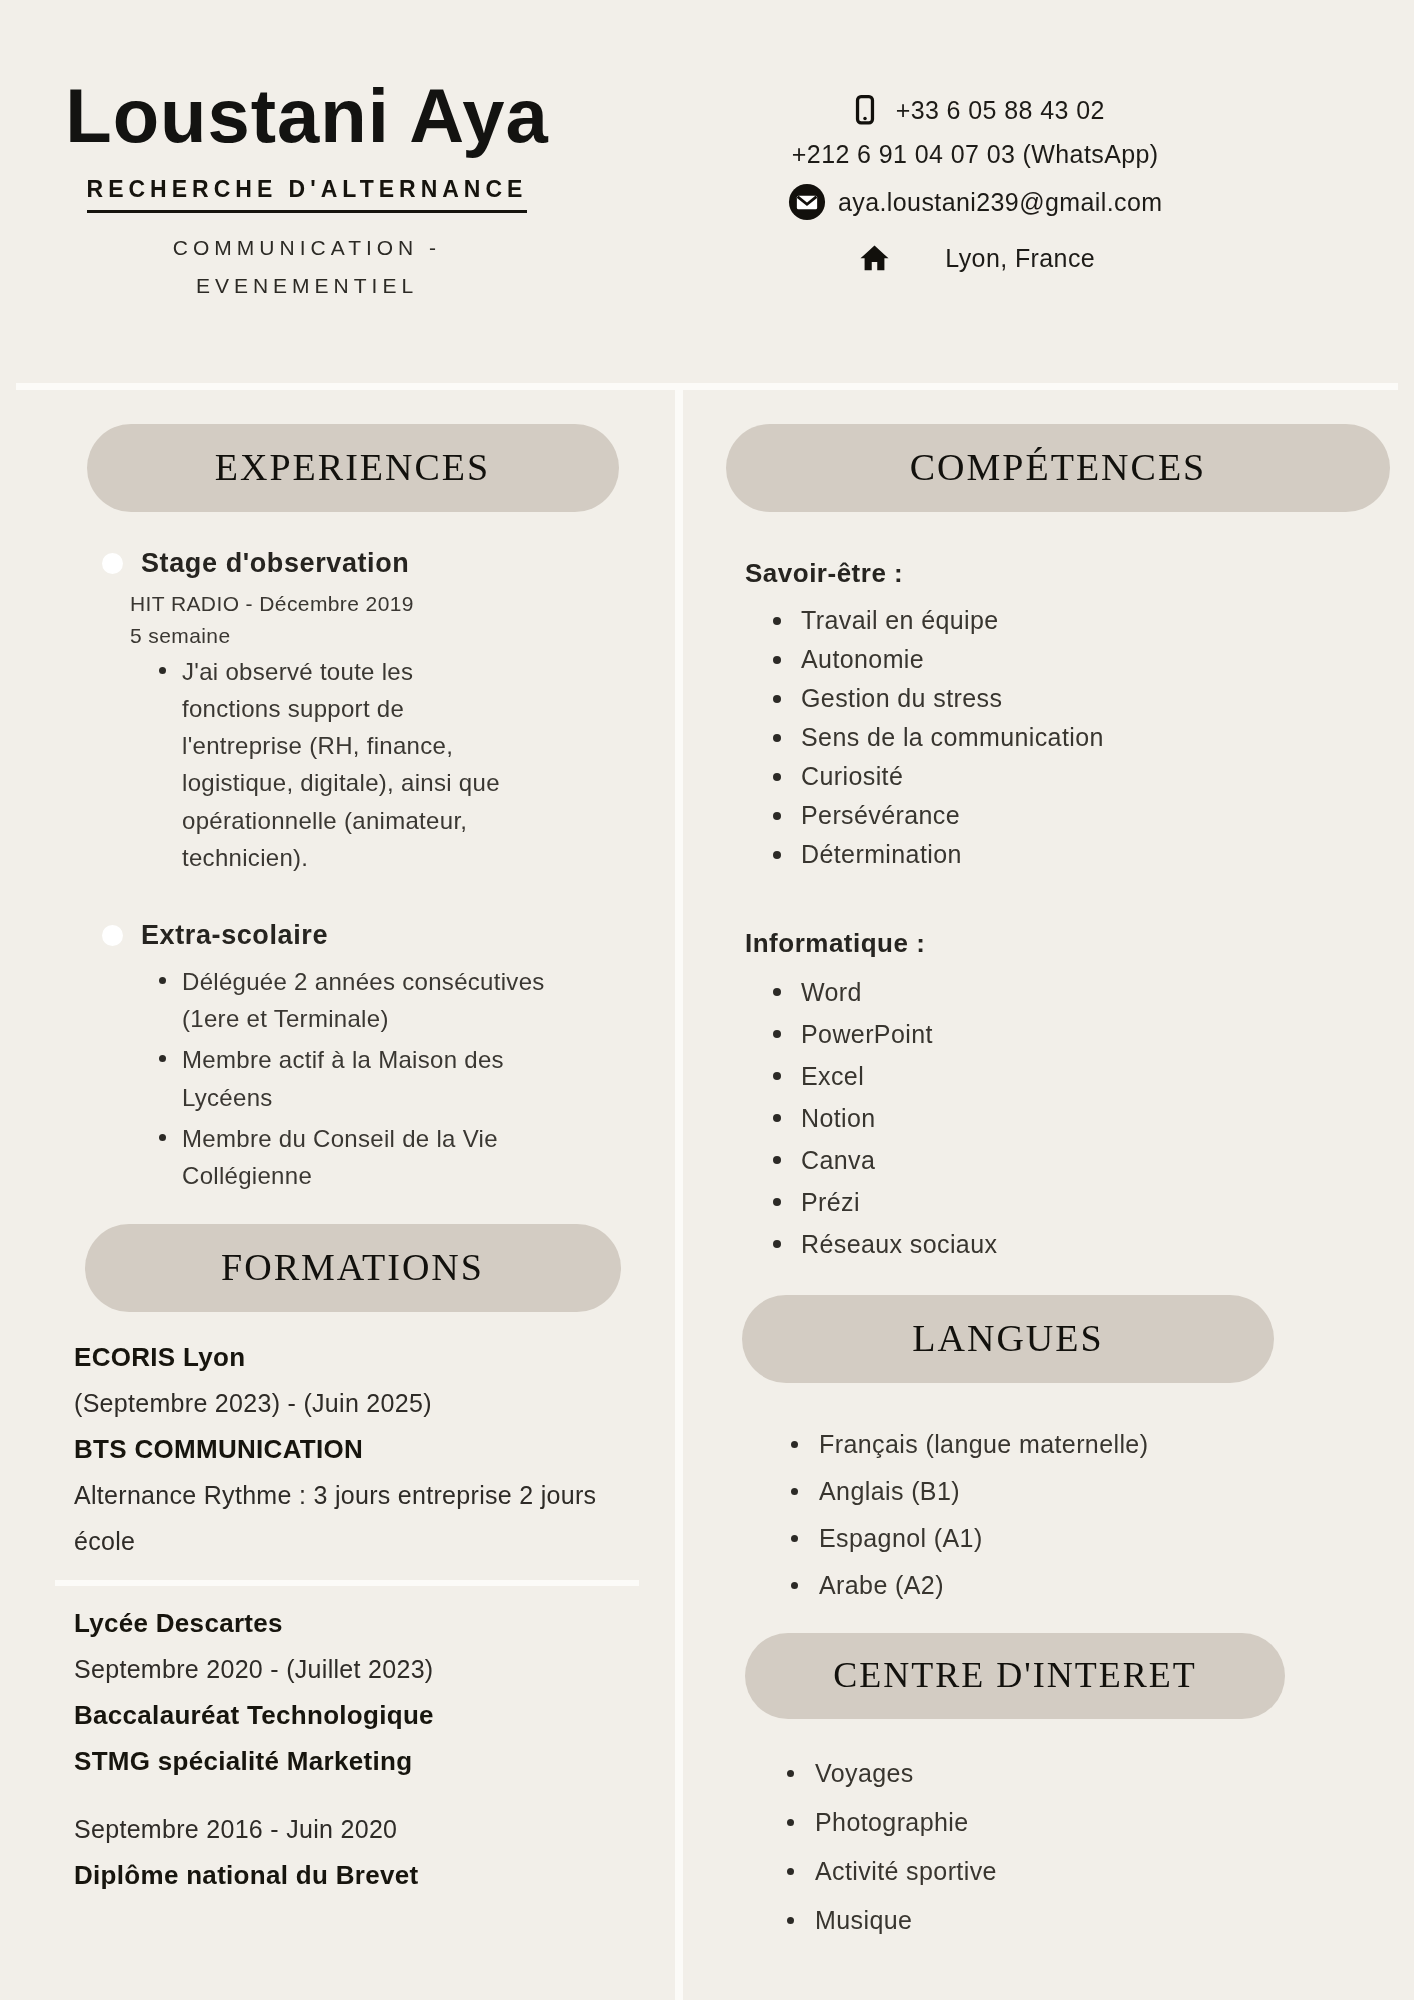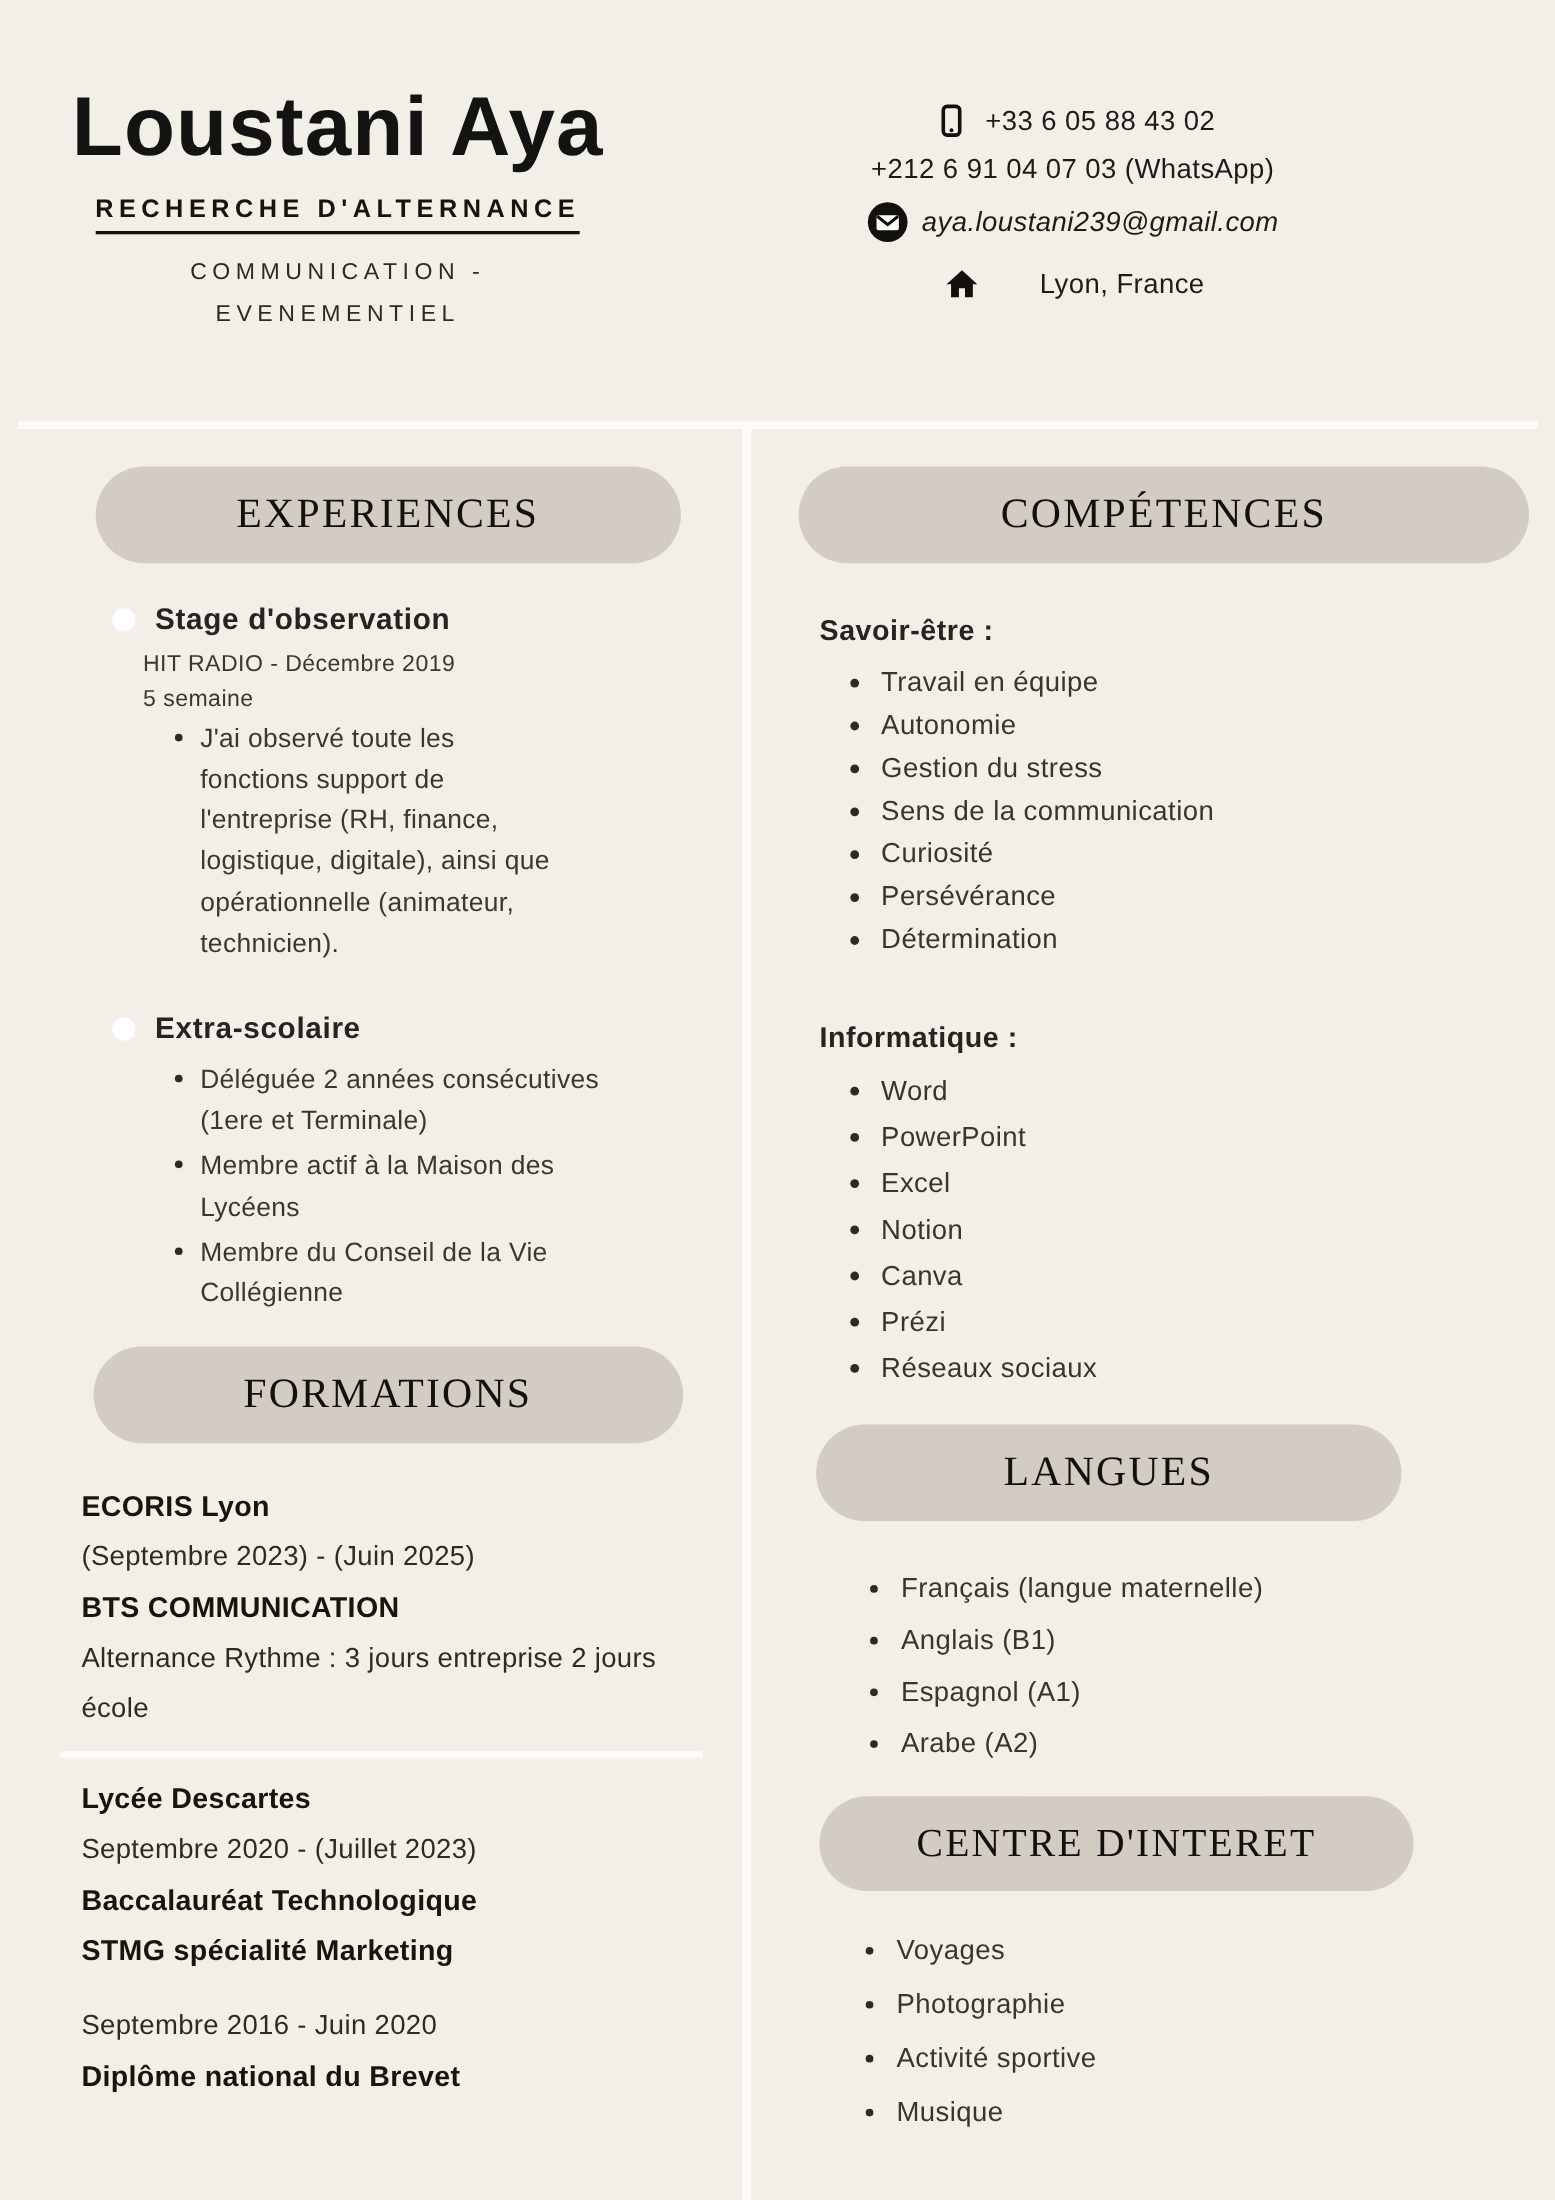--- a/index.html
+++ b/index.html
@@ -10,21 +10,21 @@
   
   .header-left{position:absolute;left:42px;top:76px;width:530px;text-align:center;}
   .name{font-size:76px;font-weight:bold;color:#131311;letter-spacing:1px;line-height:1.05;margin:0 0 20px;text-align:center;}
   .search{display:inline-block;font-size:23px;font-weight:bold;letter-spacing:5px;color:#16140e;
           border-bottom:3px solid #16140e;padding-bottom:7px;margin-bottom:16px;white-space:nowrap;}
   .field{font-size:21px;letter-spacing:5px;color:#2c2a25;line-height:1.8;}
   .contact{position:absolute;left:788px;top:90px;font-size:25px;color:#1d1b17;letter-spacing:0.4px;}
   .c-row{display:flex;align-items:center;min-height:40px;justify-content:center;}
   .c-icon{width:38px;height:40px;margin-right:12px;display:flex;align-items:center;justify-content:center;flex:none;}
   .c-gap-s{margin-top:4px;}
-  .c-gap-m{margin-top:8px;font-style:italic;}
+  .c-gap-m{margin-top:8px;}
   .c-gap-l{margin-top:16px;gap:40px;}
   .h-divider{position:absolute;top:383px;left:16px;width:1382px;height:7px;background:#fcfbf8;}
   
   .body-wrap{position:absolute;top:390px;left:0;width:1414px;height:1610px;display:flex;padding-left:30px;}
   .col-left{width:645px;}
   .v-divider{width:8px;background:#fcfbf8;}
   .col-right{width:761px;}
   
   .pill{background:#d3ccc3;border-radius:60px;text-align:center;
         font-family:"Liberation Serif",serif;font-size:38px;color:#12110d;
@@ -42,21 +42,21 @@
   .exp-title{font-size:27px;font-weight:bold;color:#262420;letter-spacing:0.6px;}
   .exp-sub{margin:10px 0 0 100px;font-size:21px;line-height:1.45;color:#3a3732;letter-spacing:0.4px;}
   .b-list{list-style:none;margin:1px 0 0;padding:0;}
   .b-list li{position:relative;padding-left:30px;font-size:24px;line-height:1.55;
              color:#3a3732;letter-spacing:0.3px;margin-bottom:4px;}
   .b-list li::before{content:"";position:absolute;left:7px;top:14px;width:7px;height:7px;border-radius:50%;background:#2c2a26;}
   .exp-bullets{margin-left:122px;width:352px;}
   .extra-bullets{margin-left:122px;width:430px;margin-top:12px;}
   
   .form-entry{margin-left:44px;margin-right:20px;}
-  .entry1{margin-top:34px;}
+  .entry1{margin-top:22px;}
   .entry2{margin-top:14px;}
   .entry3{margin-top:22px;}
   .f-line{font-size:25px;line-height:46px;letter-spacing:0.3px;color:#2e2b27;}
   .f-bold{font-weight:bold;color:#17150e;font-size:26px;}
   .form-divider{height:6px;background:#fcfbf8;margin:16px 36px 0 25px;}
   
   .group-label{font-size:26px;font-weight:bold;color:#262420;margin-left:62px;letter-spacing:0.5px;}
   .savoir-label{margin-top:46px;}
   .info-label{margin-top:54px;}
   .r-list{list-style:none;margin:12px 0 0;padding:0 0 0 90px;}

